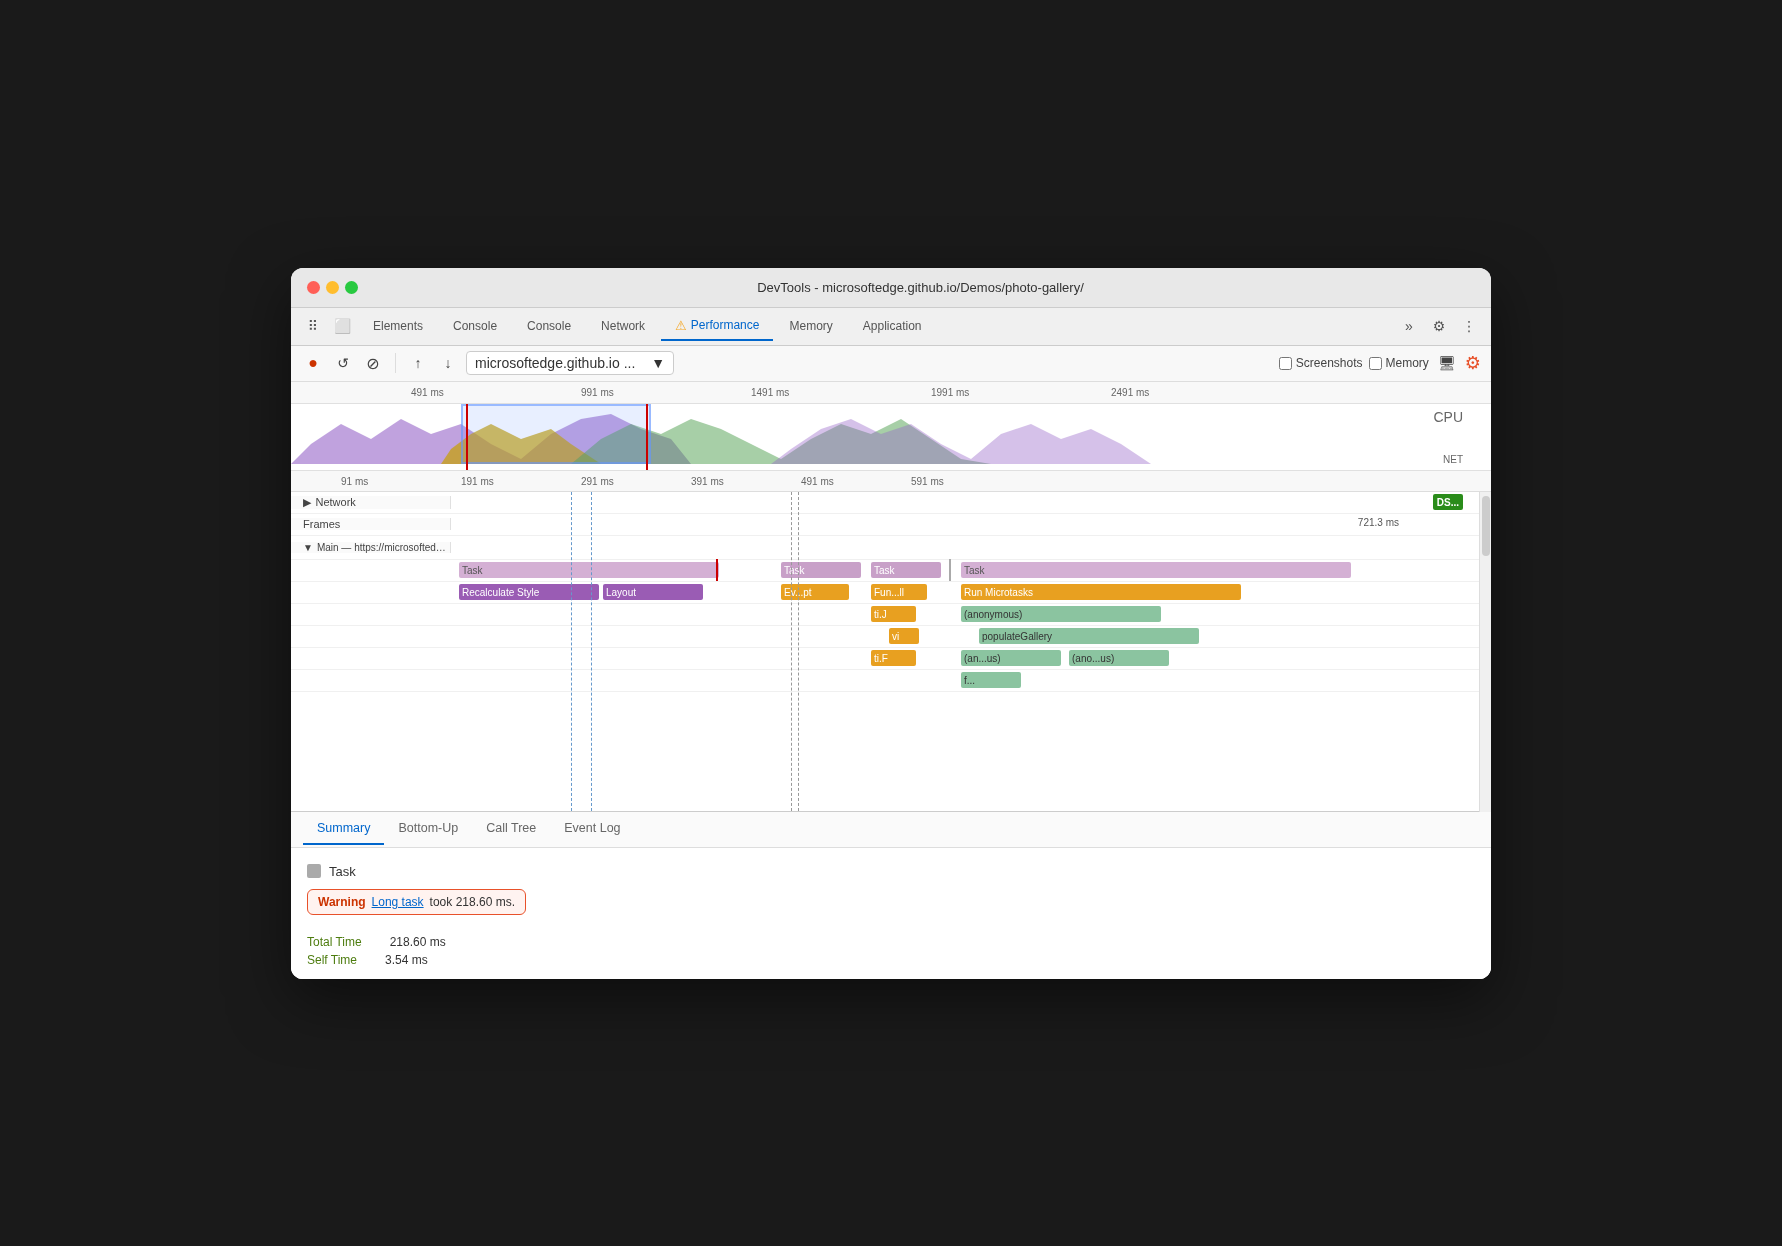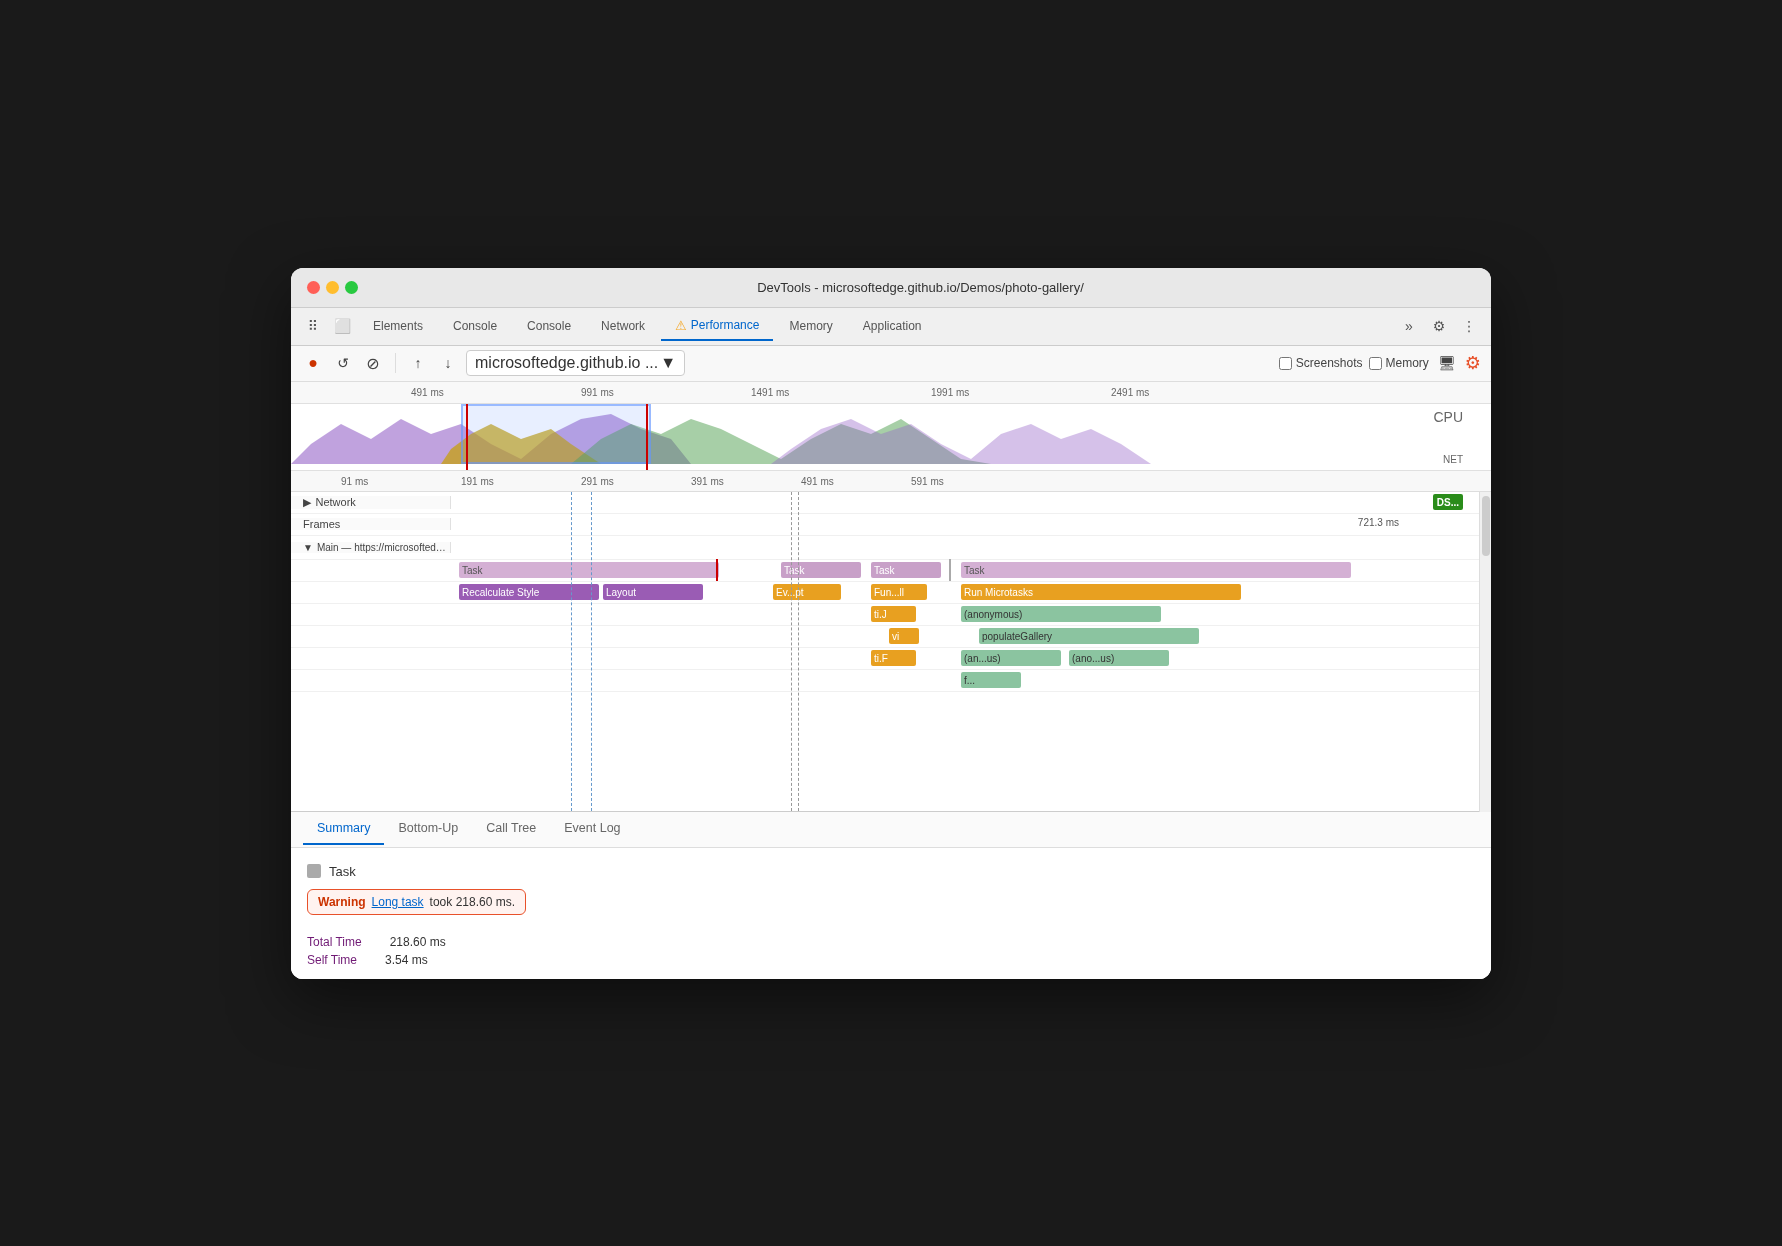--- a/index.html
+++ b/index.html
@@ -95,25 +95,25 @@
       border-radius: 3px;
       cursor: pointer;
       color: #444;
       font-size: 14px;
     }
     .url-box {
       background: #fff;
       border: 1px solid #ccc;
       border-radius: 4px;
       padding: 3px 8px;
-      font-size: 16px;
+      font-size: 14px;
       color: #333;
       display: flex;
       align-items: center;
-      gap: 2px;
+      gap: 16px;
       min-width: 200px;
     }
     .checkbox-group {
       display: flex;
       align-items: center;
       gap: 4px;
       font-size: 12px;
       color: #444;
     }
     .checkbox-group input { margin: 0; }
@@ -264,21 +264,21 @@
       font-size: 12px;
       color: #333;
     }
     .stat-row {
       display: flex;
       gap: 20px;
       font-size: 12px;
       color: #666;
       margin-top: 4px;
     }
-    .stat-label { color: #701a75; }
+    .stat-label { color: #4d7c0f; }
     .stat-value { color: #333; margin-left: 8px; }
     
     .marker-red {
       position: absolute;
       width: 2px;
       background: #cc0000;
       top: 0;
       bottom: 0;
     }
     .arrow-indicator {
@@ -455,21 +455,21 @@
             <div style="position:absolute;left:265px;top:0;width:2px;height:22px;background:#cc0000;"></div>
             <div style="position:absolute;left:498px;top:0;width:2px;height:22px;background:#aaa;"></div>
           </div>
         </div>
 
         <div class="flame-row" style="height:22px;">
           <div class="flame-row-label"></div>
           <div class="flame-row-content" style="position:relative;">
             <div class="flame-block" style="left:8px;width:140px;background:#9a5cb4;">Recalculate Style</div>
             <div class="flame-block" style="left:152px;width:100px;background:#9a5cb4;">Layout</div>
-            <div class="flame-block" style="left:322px;width:68px;background:#e8a020;">Ev...pt</div>
+            <div class="flame-block" style="left:330px;width:68px;background:#e8a020;">Ev...pt</div>
             <div class="flame-block" style="left:420px;width:56px;background:#e8a020;">Fun...ll</div>
             <div class="flame-block" style="left:510px;width:280px;background:#e8a020;">Run Microtasks</div>
           </div>
         </div>
 
         <div class="flame-row" style="height:22px;">
           <div class="flame-row-label"></div>
           <div class="flame-row-content" style="position:relative;">
             <div class="flame-block" style="left:420px;width:45px;background:#e8a020;">ti.J</div>
             <div class="flame-block" style="left:510px;width:200px;background:#8bc4a0;color:#333;">(anonymous)</div>

